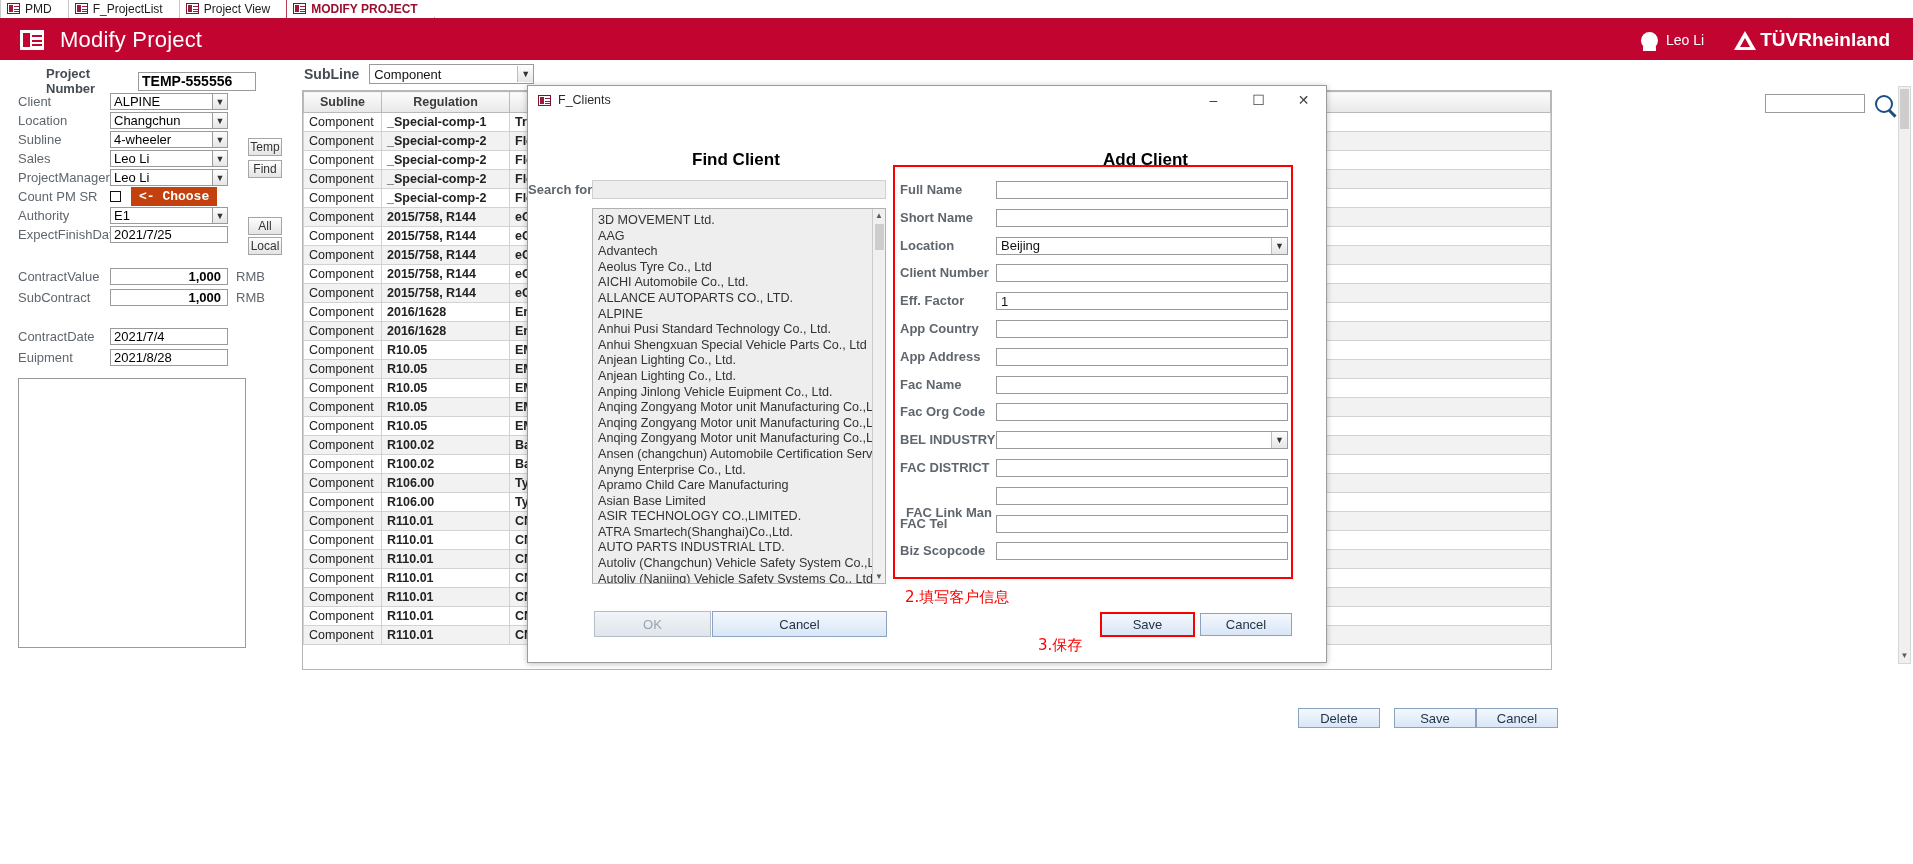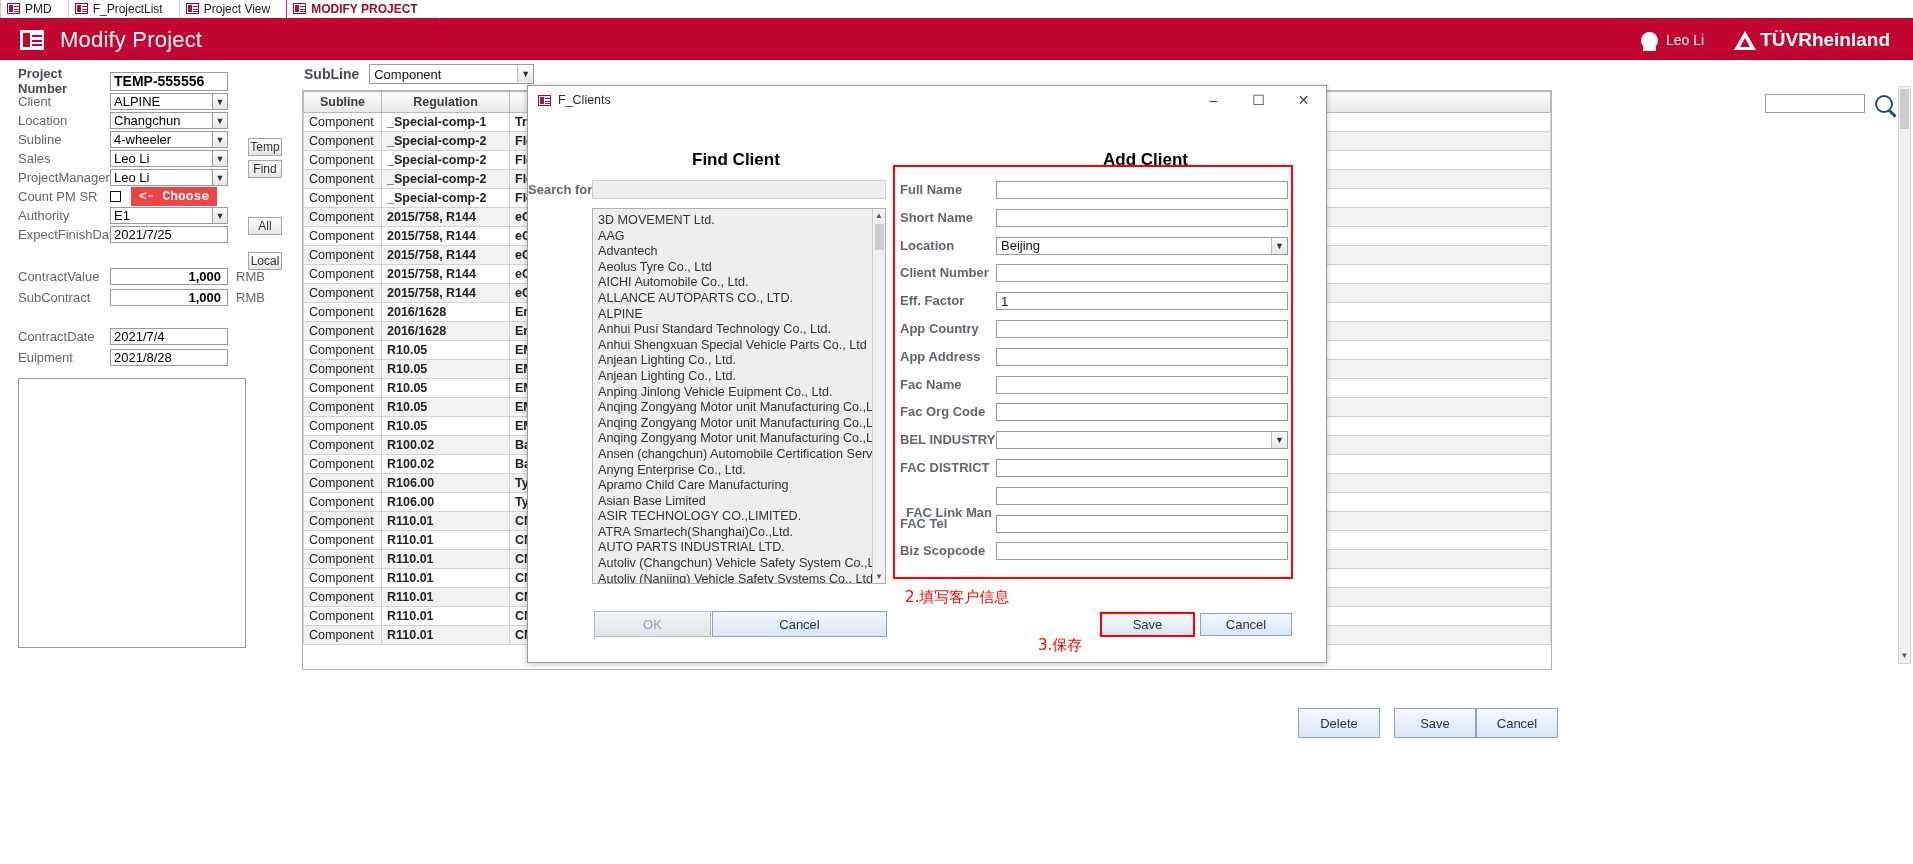--- a/index.html
+++ b/index.html
@@ -82,42 +82,42 @@
     border-bottom:9px solid #c20430;
   }
 
   
   #content { position:relative; height:804px; background:#fff; }
 
   
   #leftform { position:absolute; left:0; top:0; width:296px; }
   .frow { display:flex; align-items:center; height:19px; margin-bottom:0px; }
   .flabel { width:110px; padding-left:18px; color:#5f666d; font-size:13px; }
-  .flabel.bold { font-weight:bold; color:#444b52; }
+  .flabel.bold { font-weight:bold; color:#444b52;margin-left:28px; }
   .ftext {
     height:17px; border:1px solid #9a9a9a; background:#fff;
     font-size:13px; padding:0 3px; color:#000; line-height:16px;
     font-family:"Liberation Sans", sans-serif;
     display:flex; align-items:center;
   }
   .ftext.bold { font-weight:bold; font-size:14px; height:19px; }
   .ftext.num { justify-content:flex-end; font-weight:bold; padding-right:6px; }
   .combo { width:118px; display:flex; }
   .combo .val { flex:1; border:1px solid #9a9a9a; border-right:none; height:17px; background:#fff; padding-left:3px; display:flex; align-items:center; font-size:13px;}
   .combo .arrow {
     width:16px; height:17px; border:1px solid #9a9a9a; background:linear-gradient(#fdfdfd,#e6e6e6);
     display:flex; align-items:center; justify-content:center; color:#333; font-size:9px;
   }
   .sidebtn {
     position:absolute; width:34px; height:18px; border:1px solid #a6a6a6;
     background:linear-gradient(#fefefe,#e4e4e4); font-size:12px; color:#333;
     display:flex; align-items:center; justify-content:center;
   }
   .choose-btn {
-    background:#ef4444; color:#fff; font-family:"Liberation Mono", monospace;
+    background:#c2410c; color:#fff; font-family:"Liberation Mono", monospace;
     font-weight:bold; font-size:13px; padding:1px 8px; height:19px;
     display:flex; align-items:center; justify-content:center; border:none;
   }
   .chk { width:11px; height:11px; border:1px solid #111; background:#fff; }
   #remarksbox {
     position:absolute; left:18px; top:318px; width:228px; height:270px;
     border:1px solid #9a9a9a; background:#fff;
   }
 
   
@@ -161,21 +161,21 @@
   
   #rightscroll {
     position:absolute; right:2px; top:26px; width:13px; height:578px;
     background:#f0f0f0; border:1px solid #d6d6d6;
   }
   #rightscroll .thumb { position:absolute; top:2px; left:1px; width:9px; height:40px; background:#cdcdcd; }
   #rightscroll .ar { position:absolute; left:0; width:11px; height:12px; text-align:center; font-size:8px; color:#5a5a5a;}
 
   
   .btmbtn {
-    position:absolute; width:82px; height:30px; border:1px solid #8ba2c0;
+    position:absolute; width:82px; height:20px; border:1px solid #8ba2c0;
     background:linear-gradient(#f4f8fd,#d9e6f6); color:#22344c; font-size:13px;
     display:flex; align-items:center; justify-content:center;
   }
 
   
   #dialog {
     position:absolute; left:527px; top:25px; width:800px; height:578px;
     background:#fff; border:1px solid #9c9c9c; box-shadow:0 1px 6px rgba(0,0,0,.25);
   }
   #dlgtitle { height:28px; display:flex; align-items:center; padding-left:10px; gap:7px; background:#fff; }
@@ -354,21 +354,21 @@
       <span class="ftext" style="width:118px">2021/8/28</span>
     </div>
 
     <div class="frow" style="height:21px;margin-top:6px;">
       <span class="flabel">Remarks</span>
     </div>
 
     <span class="sidebtn" style="left:248px; top:78px;">Temp</span>
     <span class="sidebtn" style="left:248px; top:100px;">Find</span>
     <span class="sidebtn" style="left:248px; top:157px;">All</span>
-    <span class="sidebtn" style="left:248px; top:177px;margin-top:15px;">Local</span>
+    <span class="sidebtn" style="left:248px; top:177px;">Local</span>
   </div>
 
   <div id="remarksbox"></div>
 
   <div style="position:absolute;left:304px;top:4px;display:flex;align-items:center;gap:10px;">
     <span style="font-size:14px;font-weight:bold;color:#444b52;">SubLine</span>
     <span class="dcombo" style="position:relative;width:165px;height:20px;">
       <span class="v">Component</span>
       <span class="a">▼</span>
     </span>

